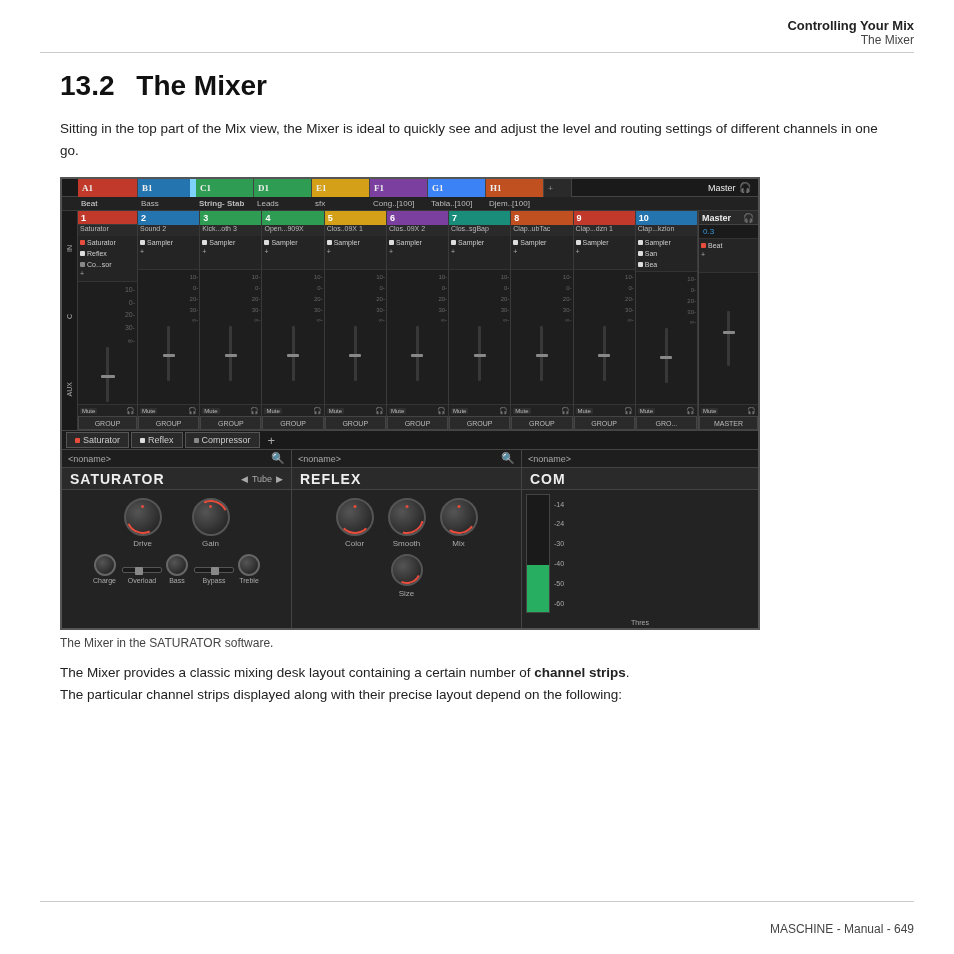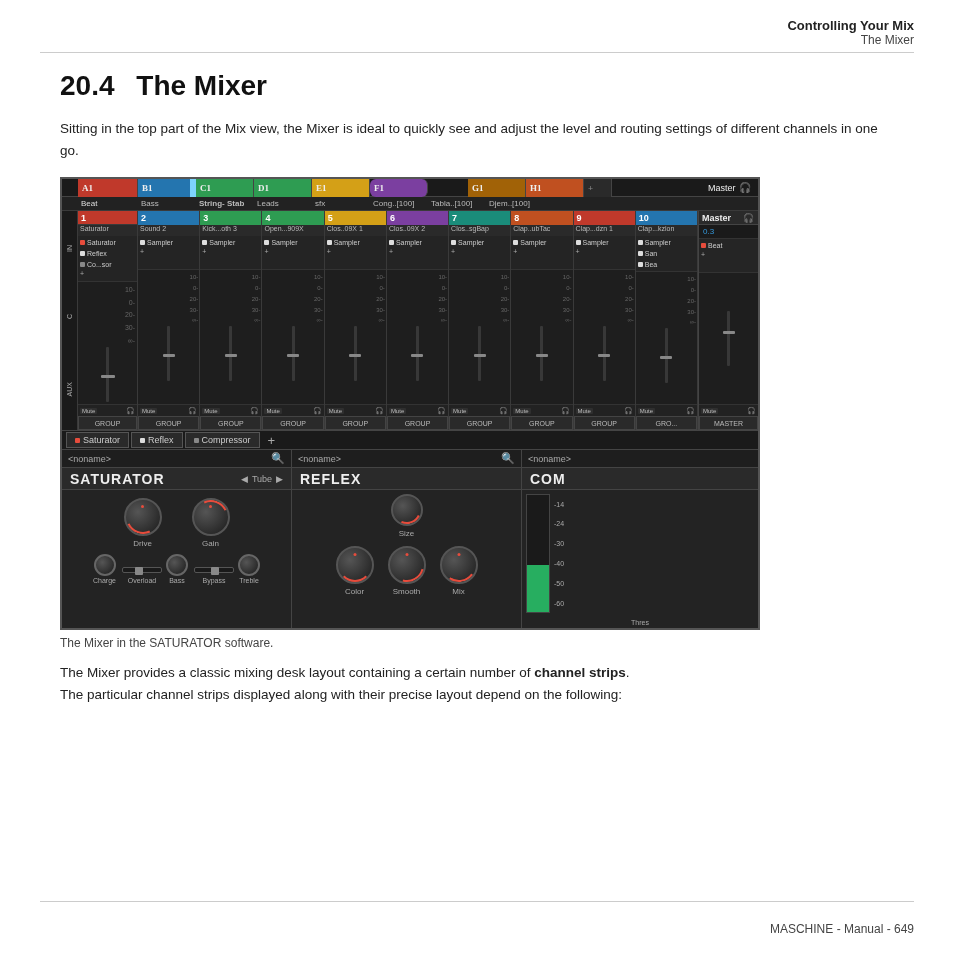--- a/index.html
+++ b/index.html
@@ -118,22 +118,22 @@
       display: flex;
       align-items: center;
       font-family: Liberation Serif, serif;
     }
 
     .strip-group-label.a1 { background: #c0392b; }
     .strip-group-label.b1 { background: #2475af; }
     .strip-group-label.c1 { background: #2e9c52; }
     .strip-group-label.d1 { background: #2e9c52; }
     .strip-group-label.e1 { background: #d4a017; }
-    .strip-group-label.f1 { background: #7b3fa0; border-radius: 6px; }
-    .strip-group-label.g1 { background: #a16207; margin-left: 40px; }
+    .strip-group-label.f1 { background: #7b3fa0; }
+    .strip-group-label.g1 { background: #3b82f6; }
     .strip-group-label.h1 { background: #c05020; }
     .strip-group-label.plus-label { background: #2a2a2a; color: #888; }
     .strip-number {
       font-size: 9px;
       font-weight: bold;
       padding: 0 3px;
       height: 14px;
       display: flex;
       align-items: center;
       color: #eee;
@@ -161,21 +161,21 @@
 <body>
 
 <div class="page-header">
   <div class="title-bold">Controlling Your Mix</div>
   <div class="subtitle">The Mixer</div>
 </div>
 <div class="header-divider"></div>
 
 <div class="content">
   <div class="section-title">
-    <span class="section-num">20.4</span>
+    <span class="section-num">13.2</span>
     <span>The Mixer</span>
   </div>
 
   <p class="intro-text">Sitting in the top part of the Mix view, the Mixer is ideal to quickly see and adjust the level and routing settings of different channels in one go.</p>
 
   <div class="mixer-wrapper">
 
     <div style="display:flex; background:#1a1a1a; height:18px; border-bottom:1px solid #444; align-items:center;">
       <div style="width:16px;"></div>
       <div class="strip-group-label a1" style="width:60px;padding:1px 4px;font-size:9px;font-weight:bold;color:#eee;height:18px;display:flex;align-items:center;border-right:1px solid #444;">A1</div>
@@ -585,29 +585,20 @@
 
       <div style="width:230px;background:#232323;border-right:1px solid #444;display:flex;flex-direction:column;">
         <div style="background:#1e1e1e;padding:2px 6px;display:flex;align-items:center;gap:4px;border-bottom:1px solid #444;height:18px;">
           <span style="font-size:9px;color:#aaa;flex:1;">&lt;noname&gt;</span>
           <span style="font-size:11px;color:#888;">🔍</span>
         </div>
         <div style="background:#2a2a2a;padding:3px 8px;display:flex;align-items:center;justify-content:space-between;border-bottom:1px solid #444;height:22px;">
           <span style="font-size:14px;font-weight:bold;color:#eee;letter-spacing:1px;">REFLEX</span>
         </div>
 
-        <div style="display:flex;justify-content:center;padding:4px 0 0;">
-          <div style="display:flex;flex-direction:column;align-items:center;gap:3px;">
-            <div style="width:32px;height:32px;border-radius:50%;background:radial-gradient(circle at 35% 35%, #555, #1a1a1a);border:2px solid #555;position:relative;">
-              <div style="position:absolute;width:100%;height:100%;border-radius:50%;border:2px solid transparent;border-top:2px solid #e74c3c;transform:rotate(160deg);"></div>
-            </div>
-            <span style="font-size:8px;color:#aaa;">Size</span>
-          </div>
-        </div>
-
         <div style="display:flex;padding:8px 10px 2px;gap:14px;justify-content:center;">
           <div style="display:flex;flex-direction:column;align-items:center;gap:3px;">
             <div style="width:38px;height:38px;border-radius:50%;background:radial-gradient(circle at 35% 35%, #555, #1a1a1a);border:2px solid #555;position:relative;">
               <div style="position:absolute;width:100%;height:100%;border-radius:50%;border:2px solid transparent;border-top:2px solid #e74c3c;transform:rotate(180deg);"></div>
               <div style="width:3px;height:3px;background:#e74c3c;border-radius:50%;position:absolute;top:5px;left:50%;transform:translateX(-50%);"></div>
             </div>
             <span style="font-size:8px;color:#aaa;">Color</span>
           </div>
           <div style="display:flex;flex-direction:column;align-items:center;gap:3px;">
             <div style="width:38px;height:38px;border-radius:50%;background:radial-gradient(circle at 35% 35%, #555, #1a1a1a);border:2px solid #555;position:relative;">
@@ -615,20 +606,29 @@
               <div style="width:3px;height:3px;background:#e74c3c;border-radius:50%;position:absolute;top:5px;left:50%;transform:translateX(-50%);"></div>
             </div>
             <span style="font-size:8px;color:#aaa;">Smooth</span>
           </div>
           <div style="display:flex;flex-direction:column;align-items:center;gap:3px;">
             <div style="width:38px;height:38px;border-radius:50%;background:radial-gradient(circle at 35% 35%, #555, #1a1a1a);border:2px solid #555;position:relative;">
               <div style="position:absolute;width:100%;height:100%;border-radius:50%;border:2px solid transparent;border-top:2px solid #e74c3c;transform:rotate(170deg);"></div>
               <div style="width:3px;height:3px;background:#e74c3c;border-radius:50%;position:absolute;top:5px;left:50%;transform:translateX(-50%);"></div>
             </div>
             <span style="font-size:8px;color:#aaa;">Mix</span>
+          </div>
+        </div>
+
+        <div style="display:flex;justify-content:center;padding:4px 0 0;">
+          <div style="display:flex;flex-direction:column;align-items:center;gap:3px;">
+            <div style="width:32px;height:32px;border-radius:50%;background:radial-gradient(circle at 35% 35%, #555, #1a1a1a);border:2px solid #555;position:relative;">
+              <div style="position:absolute;width:100%;height:100%;border-radius:50%;border:2px solid transparent;border-top:2px solid #e74c3c;transform:rotate(160deg);"></div>
+            </div>
+            <span style="font-size:8px;color:#aaa;">Size</span>
           </div>
         </div>
       </div>
 
       <div style="flex:1;background:#232323;display:flex;flex-direction:column;overflow:hidden;">
         <div style="background:#1e1e1e;padding:2px 6px;display:flex;align-items:center;gap:4px;border-bottom:1px solid #444;height:18px;">
           <span style="font-size:9px;color:#aaa;flex:1;">&lt;noname&gt;</span>
         </div>
         <div style="background:#2a2a2a;padding:3px 8px;display:flex;align-items:center;border-bottom:1px solid #444;height:22px;">
           <span style="font-size:14px;font-weight:bold;color:#eee;letter-spacing:1px;">COM</span>

